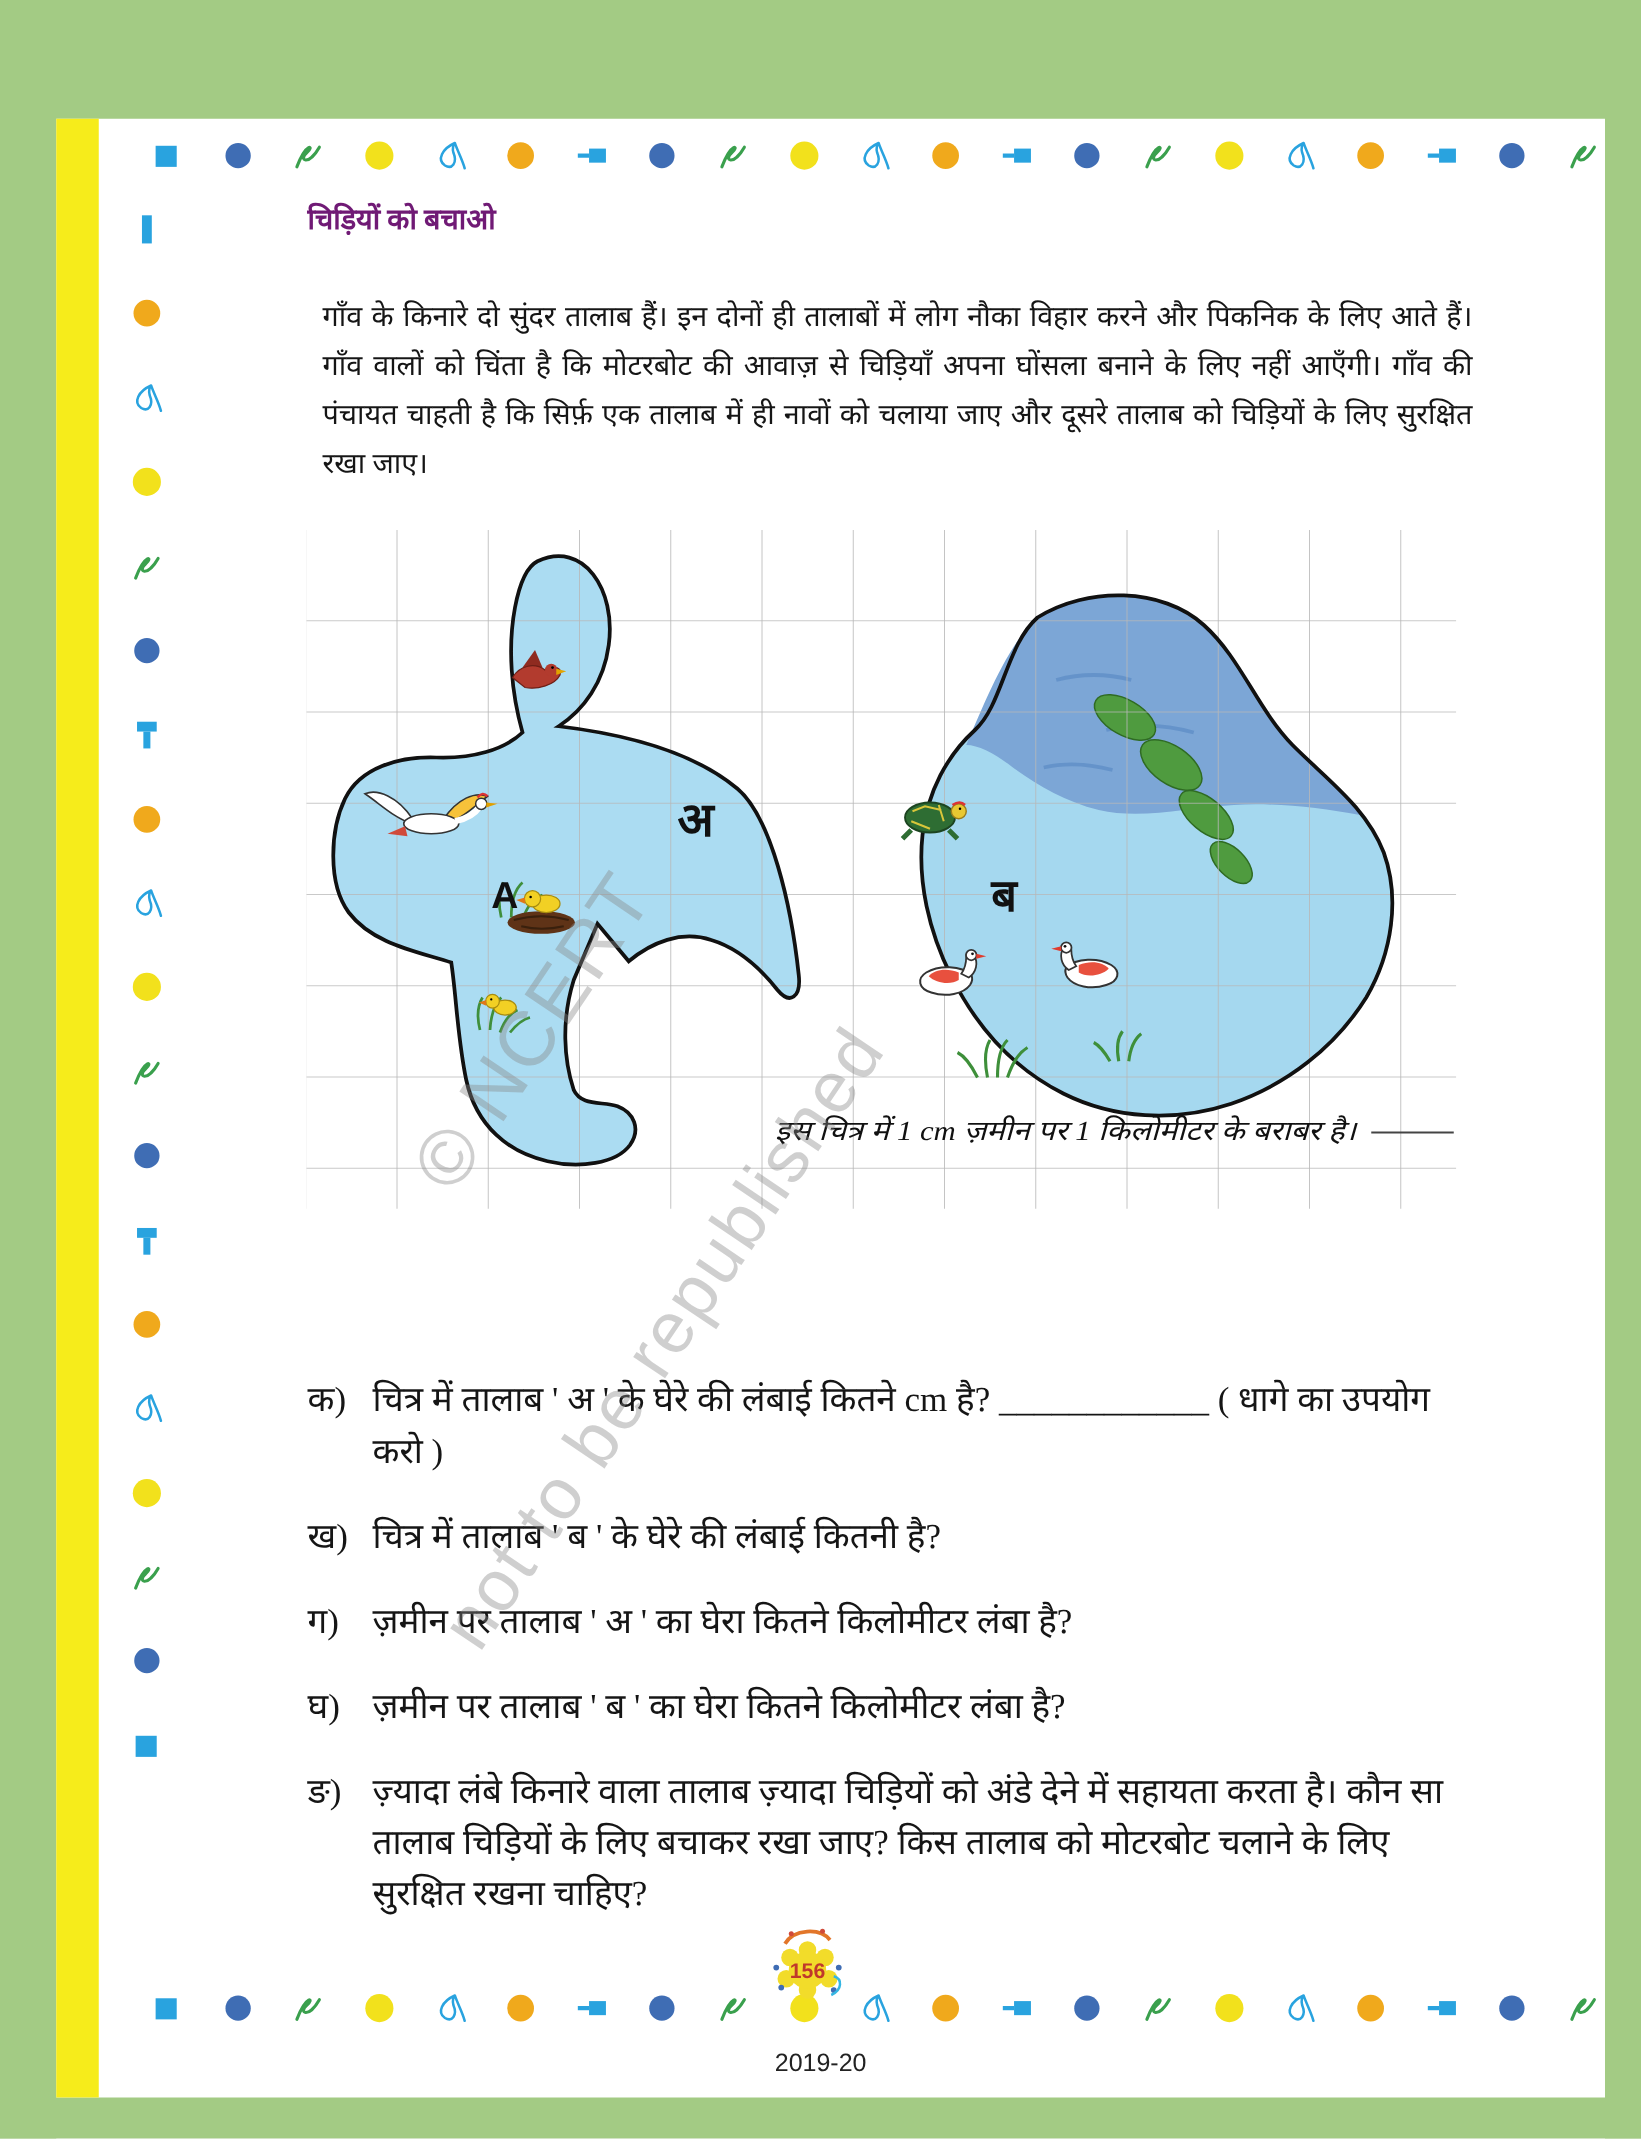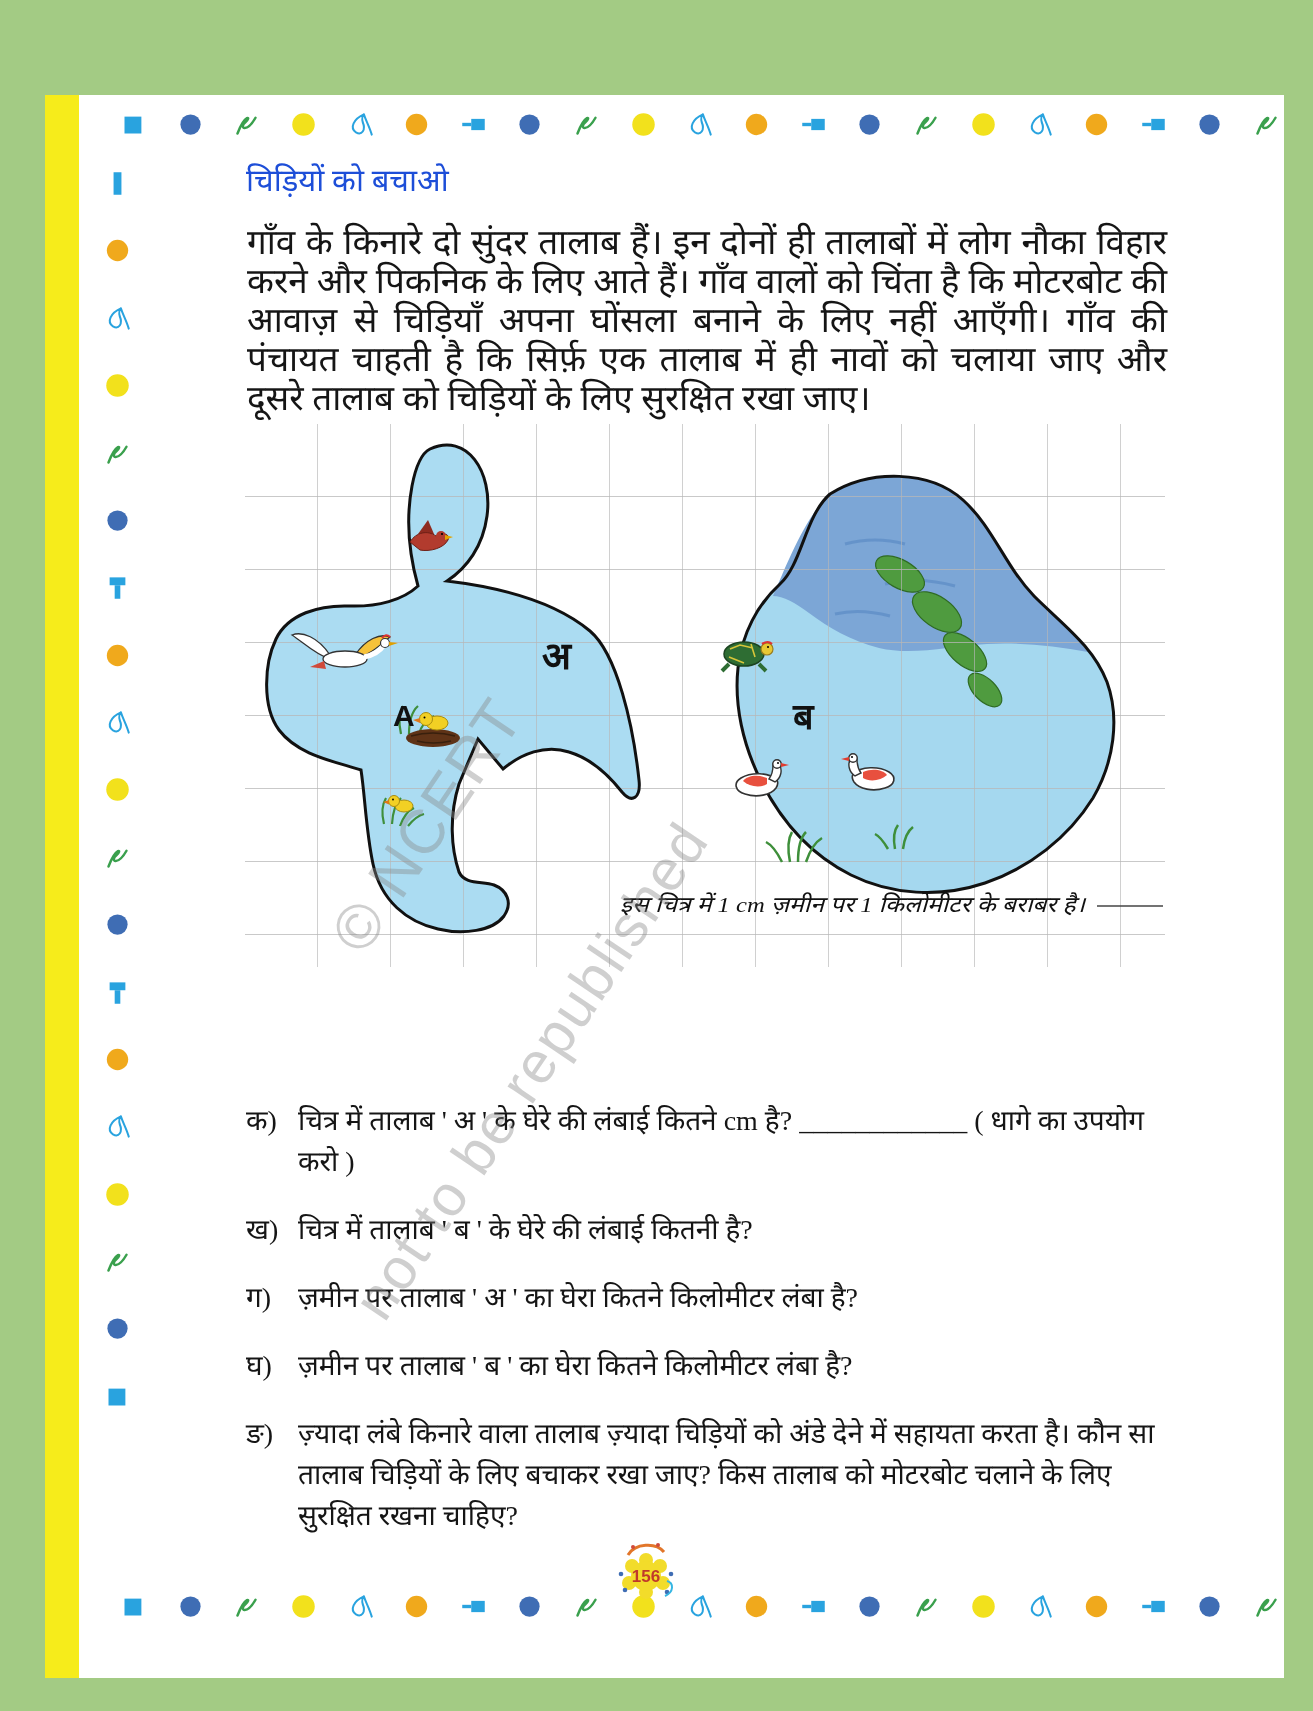--- a/index.html
+++ b/index.html
@@ -14,22 +14,22 @@
   .yellow-strip{position:absolute;left:45px;top:95px;width:34px;height:1583px;background:#f6ec1b;}
 
   
   .border-row{position:absolute;left:120px;width:1160px;display:flex;justify-content:space-between;align-items:center;}
   .border-top-row{top:104px;height:40px;}
   .border-bottom-row{top:1586px;height:40px;}
   .border-col{position:absolute;left:94px;top:170px;height:1240px;width:46px;display:flex;
               flex-direction:column;justify-content:space-between;align-items:center;}
   .bicon{display:inline-flex;align-items:center;justify-content:center;}
 
-  .title{position:absolute;left:246px;top:158px;margin:0;font-size:31px;font-weight:normal;color:#1d4ed8;}
-  .intro{position:absolute;left:246px;top:222px;width:920px;margin:1px;font-size:35px;line-height:39px;
+  .title{position:absolute;left:246px;top:158px;margin:0;font-size:23px;font-weight:bold;color:#701a75;}
+  .intro{position:absolute;left:246px;top:222px;width:920px;margin:12px;font-size:23px;line-height:39px;
          text-align:justify;}
 
   .figure{position:absolute;left:245px;top:424px;width:920px;height:545px;}
   .figure svg{display:block;}
   .watermark{position:absolute;left:0;top:0;width:920px;height:545px;pointer-events:none;z-index:5;}
   .wm{position:absolute;font-family:"Liberation Sans","DejaVu Sans",sans-serif;
       color:rgba(135,135,135,0.40);white-space:nowrap;transform-origin:left bottom;letter-spacing:2px;}
   .wm1{left:130px;top:470px;font-size:62px;transform:rotate(-56deg);}
   .wm2{left:150px;top:840px;font-size:58px;transform:rotate(-56deg);}
 
@@ -511,14 +511,15 @@
       </g>
       <circle cx="6" cy="34" r="2.3" fill="#3f6db4"></circle>
       <circle cx="56" cy="34" r="2.3" fill="#3f6db4"></circle>
       <circle cx="10" cy="50" r="2.3" fill="#3f6db4"></circle>
       <circle cx="52" cy="52" r="2.3" fill="#3f6db4"></circle>
       <path d="M50,56 C59,52 59,43 52,41" stroke="#35b6e3" stroke-width="2" fill="none"></path>
       <text x="31" y="42" text-anchor="middle" font-size="17" font-weight="bold" fill="#c0392b" font-family="Liberation Sans, DejaVu Sans, sans-serif">156</text>
     </svg>
   </div>
 
+  <div class="year-footer">2019-20</div>
 
 </div>
 
 </body></html>

